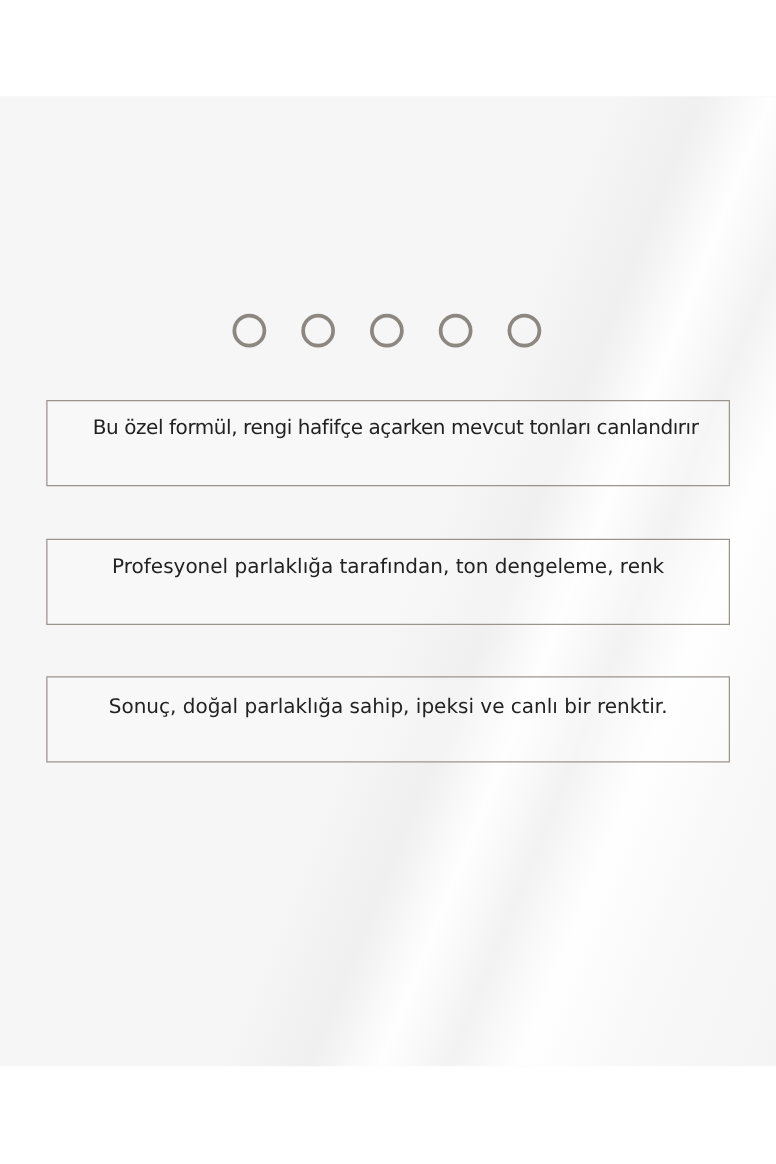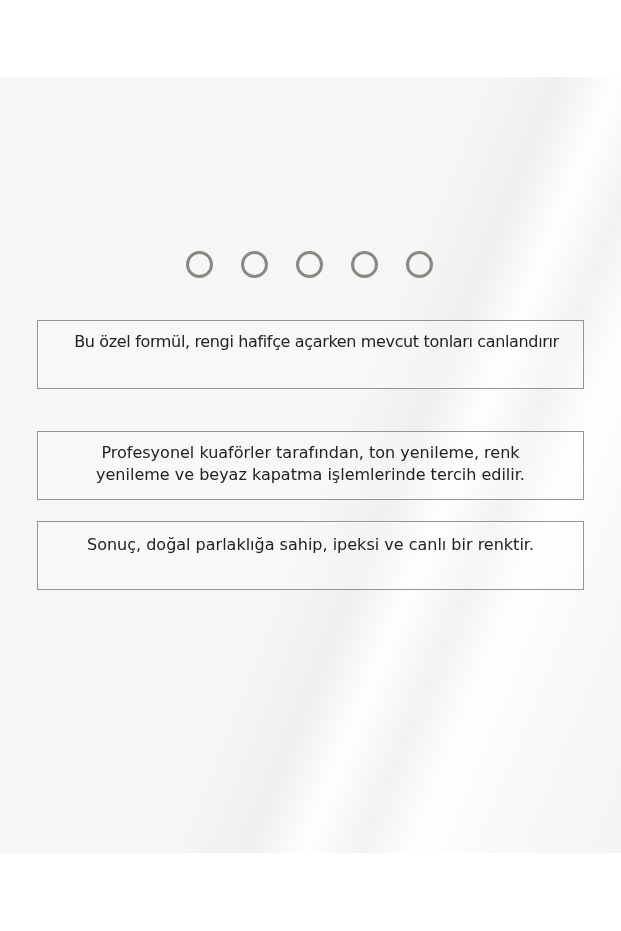--- a/index.html
+++ b/index.html
@@ -103,21 +103,20 @@
       <span class="circle"></span>
       <span class="circle"></span>
       <span class="circle"></span>
     </div>
 
     <div class="box box1" style="top:243px;">
       <span class="line">Bu özel formül, rengi hafifçe açarken mevcut tonları canlandırır</span>
     </div>
 
     <div class="box box2" style="top:354px;">
-      <span class="line">Profesyonel kuaförler tarafından, ton yenileme, renk</span>
-      <span class="line">yenileme ve beyaz kapatma işlemlerinde tercih edilir.</span>
+      <span class="line">Profesyonel parlaklığa tarafından, ton dengeleme, renk</span>
     </div>
 
-    <div class="box box3" style="top:444px;">
+    <div class="box box3" style="top:464px;">
       <span class="line">Sonuç, doğal parlaklığa sahip, ipeksi ve canlı bir renktir.</span>
     </div>
   </div>
 </div>
 
 </body></html>

